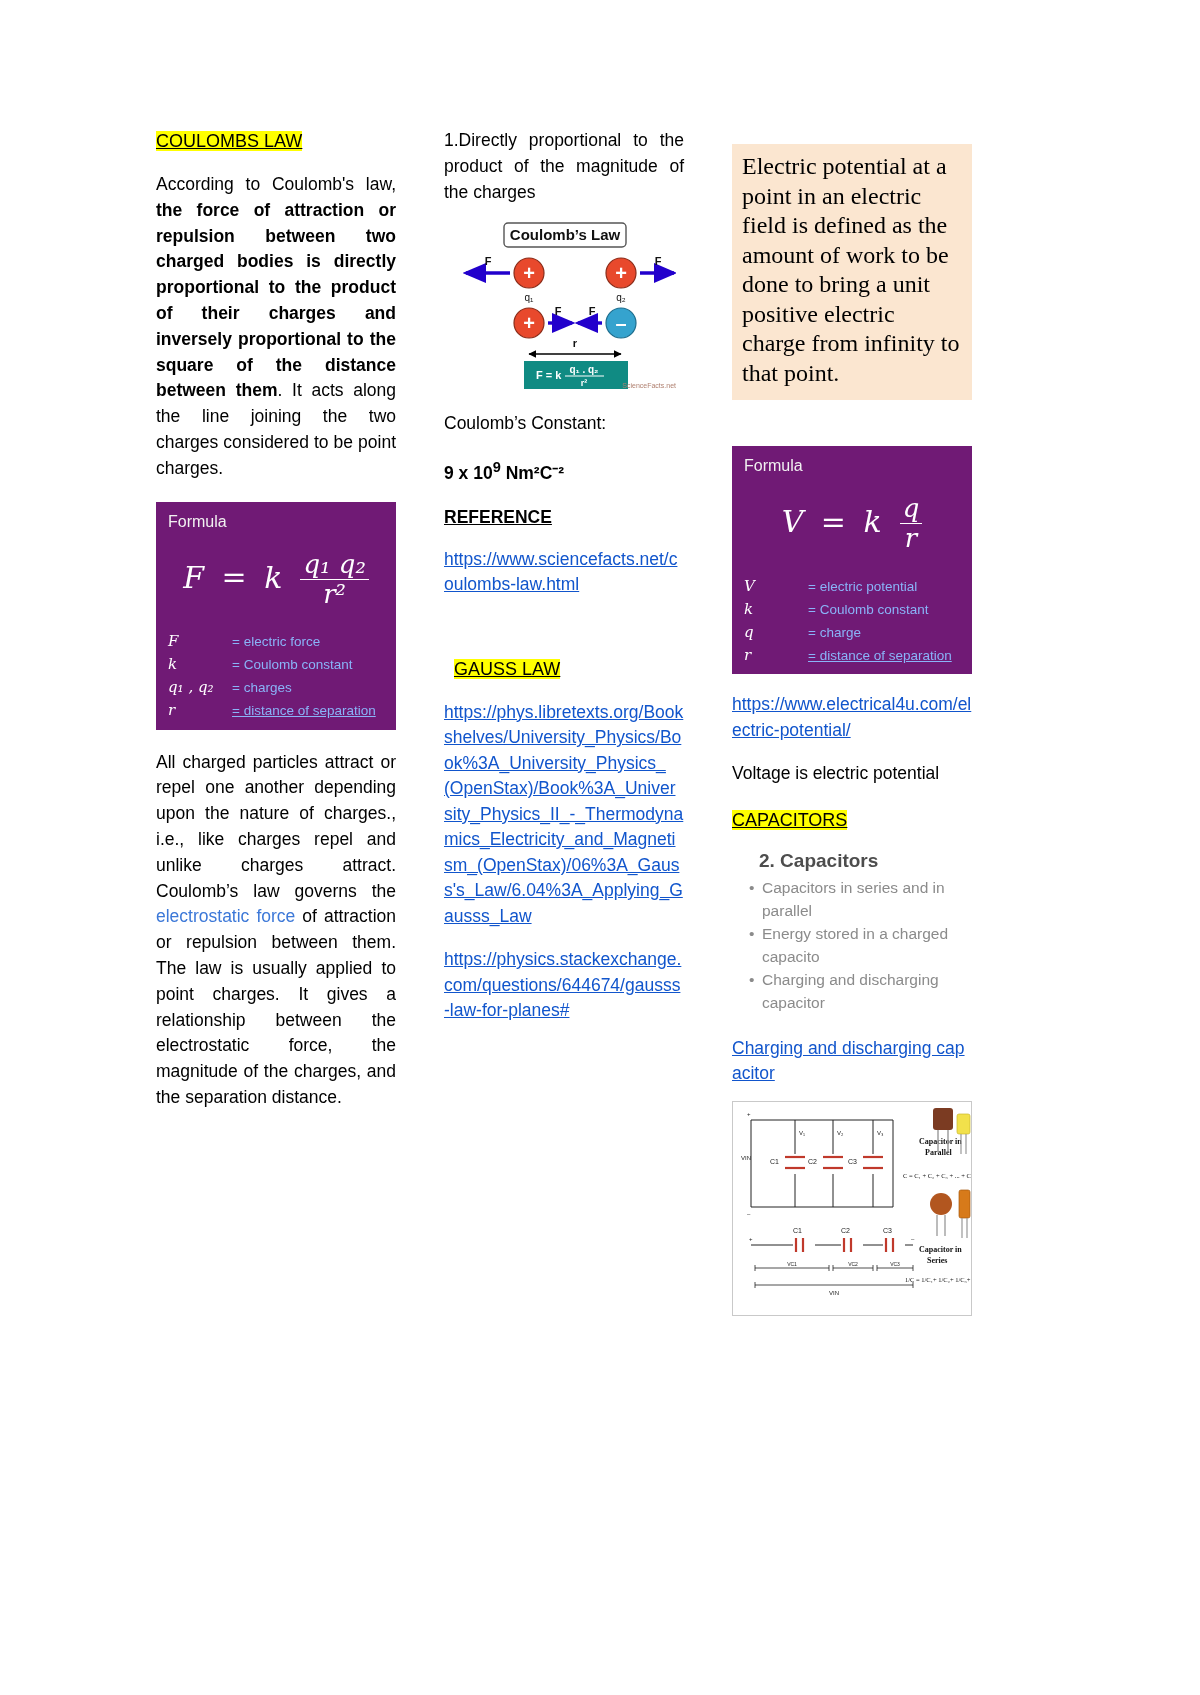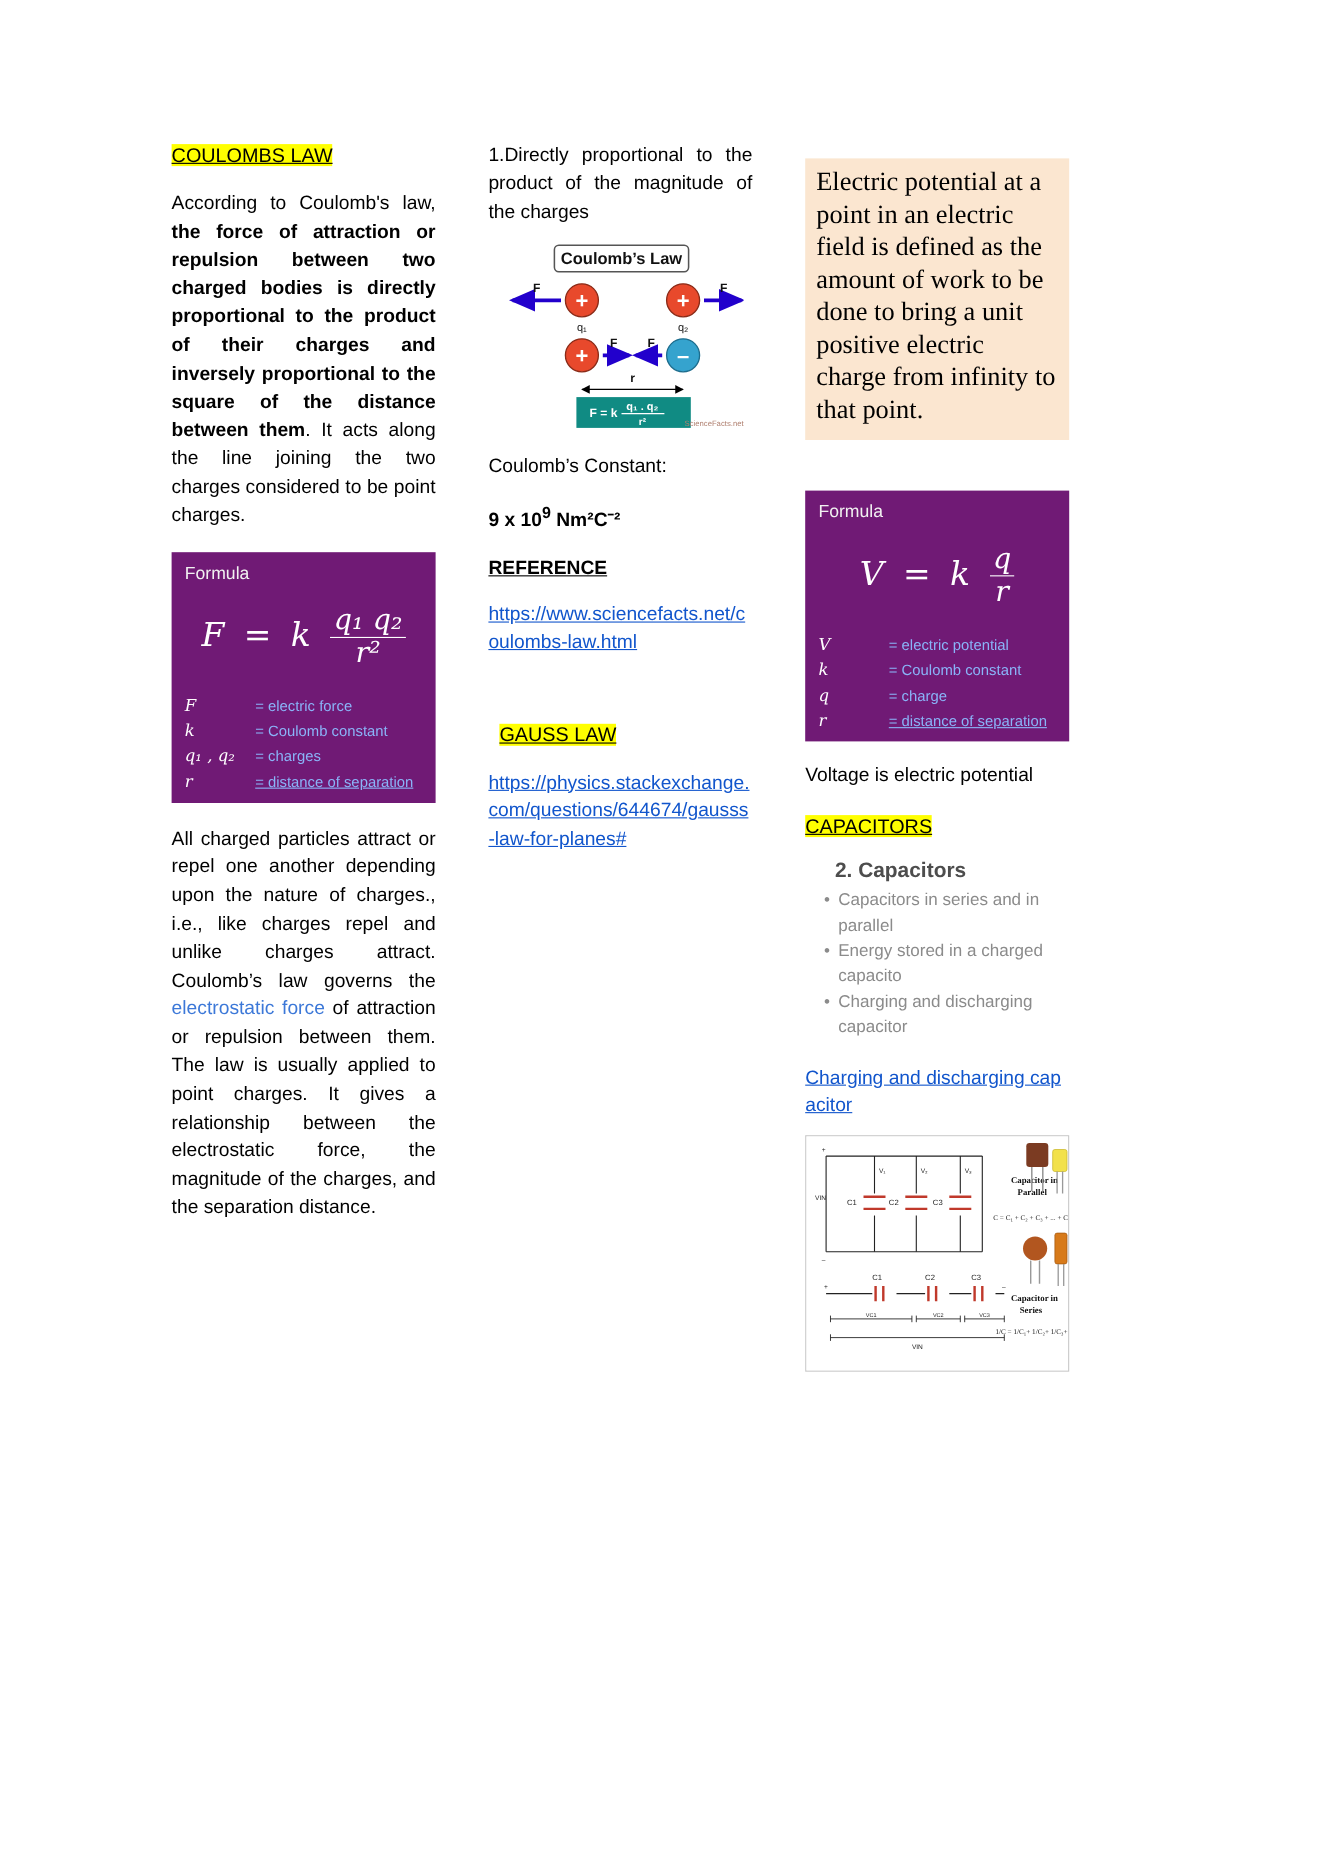--- a/index.html
+++ b/index.html
@@ -289,20 +289,23 @@
       <p class="body" style="margin-top:18px;font-weight:bold;text-decoration:underline;">REFERENCE </p>
 
       <div style="margin-top:16px;">
         <span class="link">https://www.sciencefacts.net/coulombs-law.html</span>
       </div>
 
       <div style="margin-top:58px;padding-left:10px;">
         <span class="hl">GAUSS LAW</span>
       </div>
 
+      <div style="margin-top:18px;">
+        <span class="link">https://phys.libretexts.org/Bookshelves/University_Physics/Book%3A_University_Physics_(OpenStax)/Book%3A_University_Physics_II_-_Thermodynamics_Electricity_and_Magnetism_(OpenStax)/06%3A_Gauss's_Law/6.04%3A_Applying_Gausss_Law</span>
+      </div>
 
       <div style="margin-top:18px;">
         <span class="link">https://physics.stackexchange.com/questions/644674/gausss-law-for-planes#</span>
       </div>
 
     </div>
 
     <div class="col col-3">
 
 
@@ -330,20 +333,23 @@
             <span class="fc-sym">q</span>
             <span class="fc-def">= charge</span>
           </div>
           <div class="fc-row">
             <span class="fc-sym">r</span>
             <span class="fc-def u">= distance of separation</span>
           </div>
         </div>
       </div>
 
+      <div style="margin-top:18px;">
+        <span class="link">https://www.electrical4u.com/electric-potential/</span>
+      </div>
 
       <p class="body" style="margin-top:18px;">Voltage is electric potential</p>
 
       <div style="margin-top:20px;">
         <span class="hl">CAPACITORS </span>
       </div>
 
       <div class="cap-list" style="margin-top:16px;">
         <div class="cl-title">2. Capacitors</div>
         <ul>

